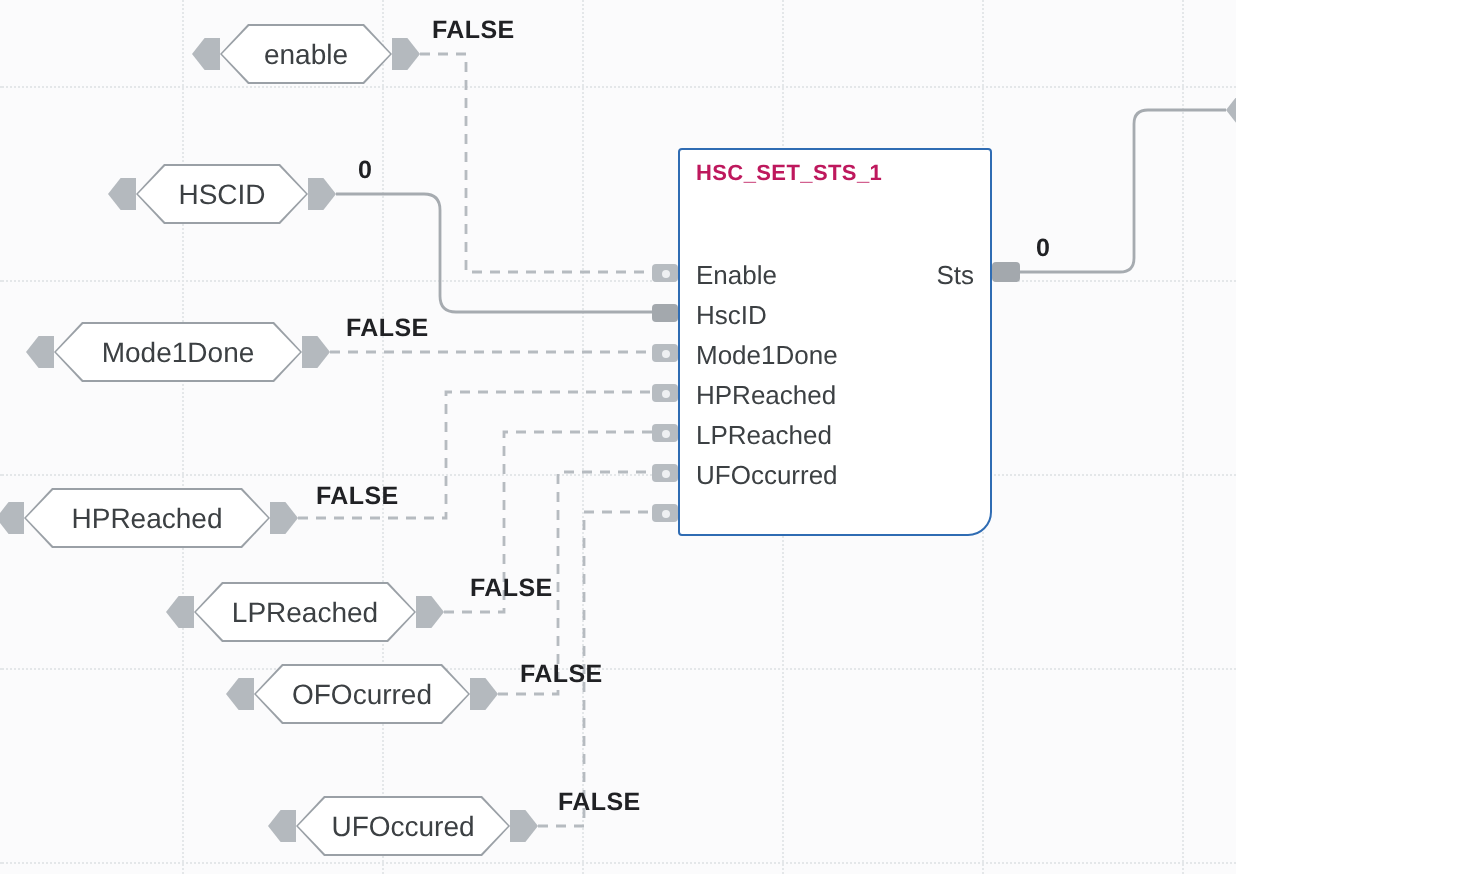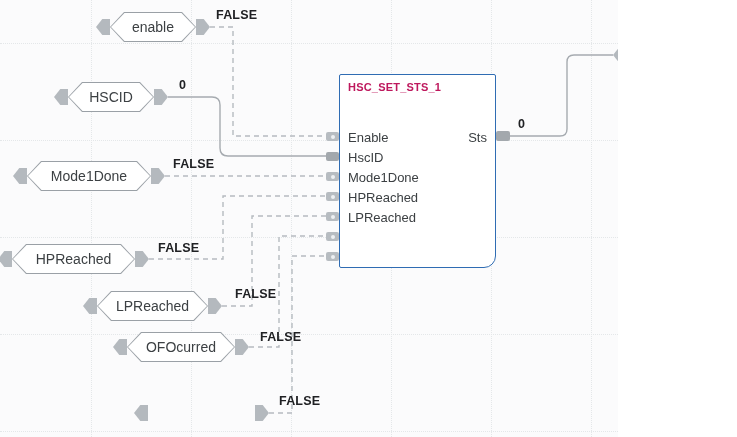--- a/index.html
+++ b/index.html
@@ -145,20 +145,26 @@
 
   <div class="tag" style="left:127px;top:332px;width:108px;">
     <div class="hex">
         <div class="hex-inner"></div>
       </div>
     <span class="tag-label">OFOcurred</span>
   </div>
   <div class="cap left" style="left:113px;top:339px;"></div>
   <div class="cap right" style="left:235px;top:339px;"></div>
 
+  <div class="tag" style="left:148px;top:398px;width:107px;">
+    <div class="hex">
+        <div class="hex-inner"></div>
+      </div>
+    <span class="tag-label">UFOccured</span>
+  </div>
   <div class="cap left" style="left:134px;top:405px;"></div>
   <div class="cap right" style="left:255px;top:405px;"></div>
 
   <div class="tag" style="left:627px;top:40px;width:86px;">
     <div class="hex">
         <div class="hex-inner"></div>
       </div>
     <span class="tag-label">enable</span>
   </div>
   <div class="cap left" style="left:613px;top:47px;"></div>
@@ -175,20 +181,23 @@
         <span>HscID</span>
       </div>
       <div class="pin-row">
         <span>Mode1Done</span>
       </div>
       <div class="pin-row">
         <span>HPReached</span>
       </div>
       <div class="pin-row">
         <span>LPReached</span>
+      </div>
+      <div class="pin-row">
+        <span>UFOccurred</span>
       </div>
     </div>
   </div>
 
   <div class="conn bool" style="left:326px;top:132px;"></div>
   <div class="conn solid" style="left:326px;top:152px;"></div>
   <div class="conn bool" style="left:326px;top:172px;"></div>
   <div class="conn bool" style="left:326px;top:192px;"></div>
   <div class="conn bool" style="left:326px;top:212px;"></div>
   <div class="conn bool" style="left:326px;top:232px;"></div>

